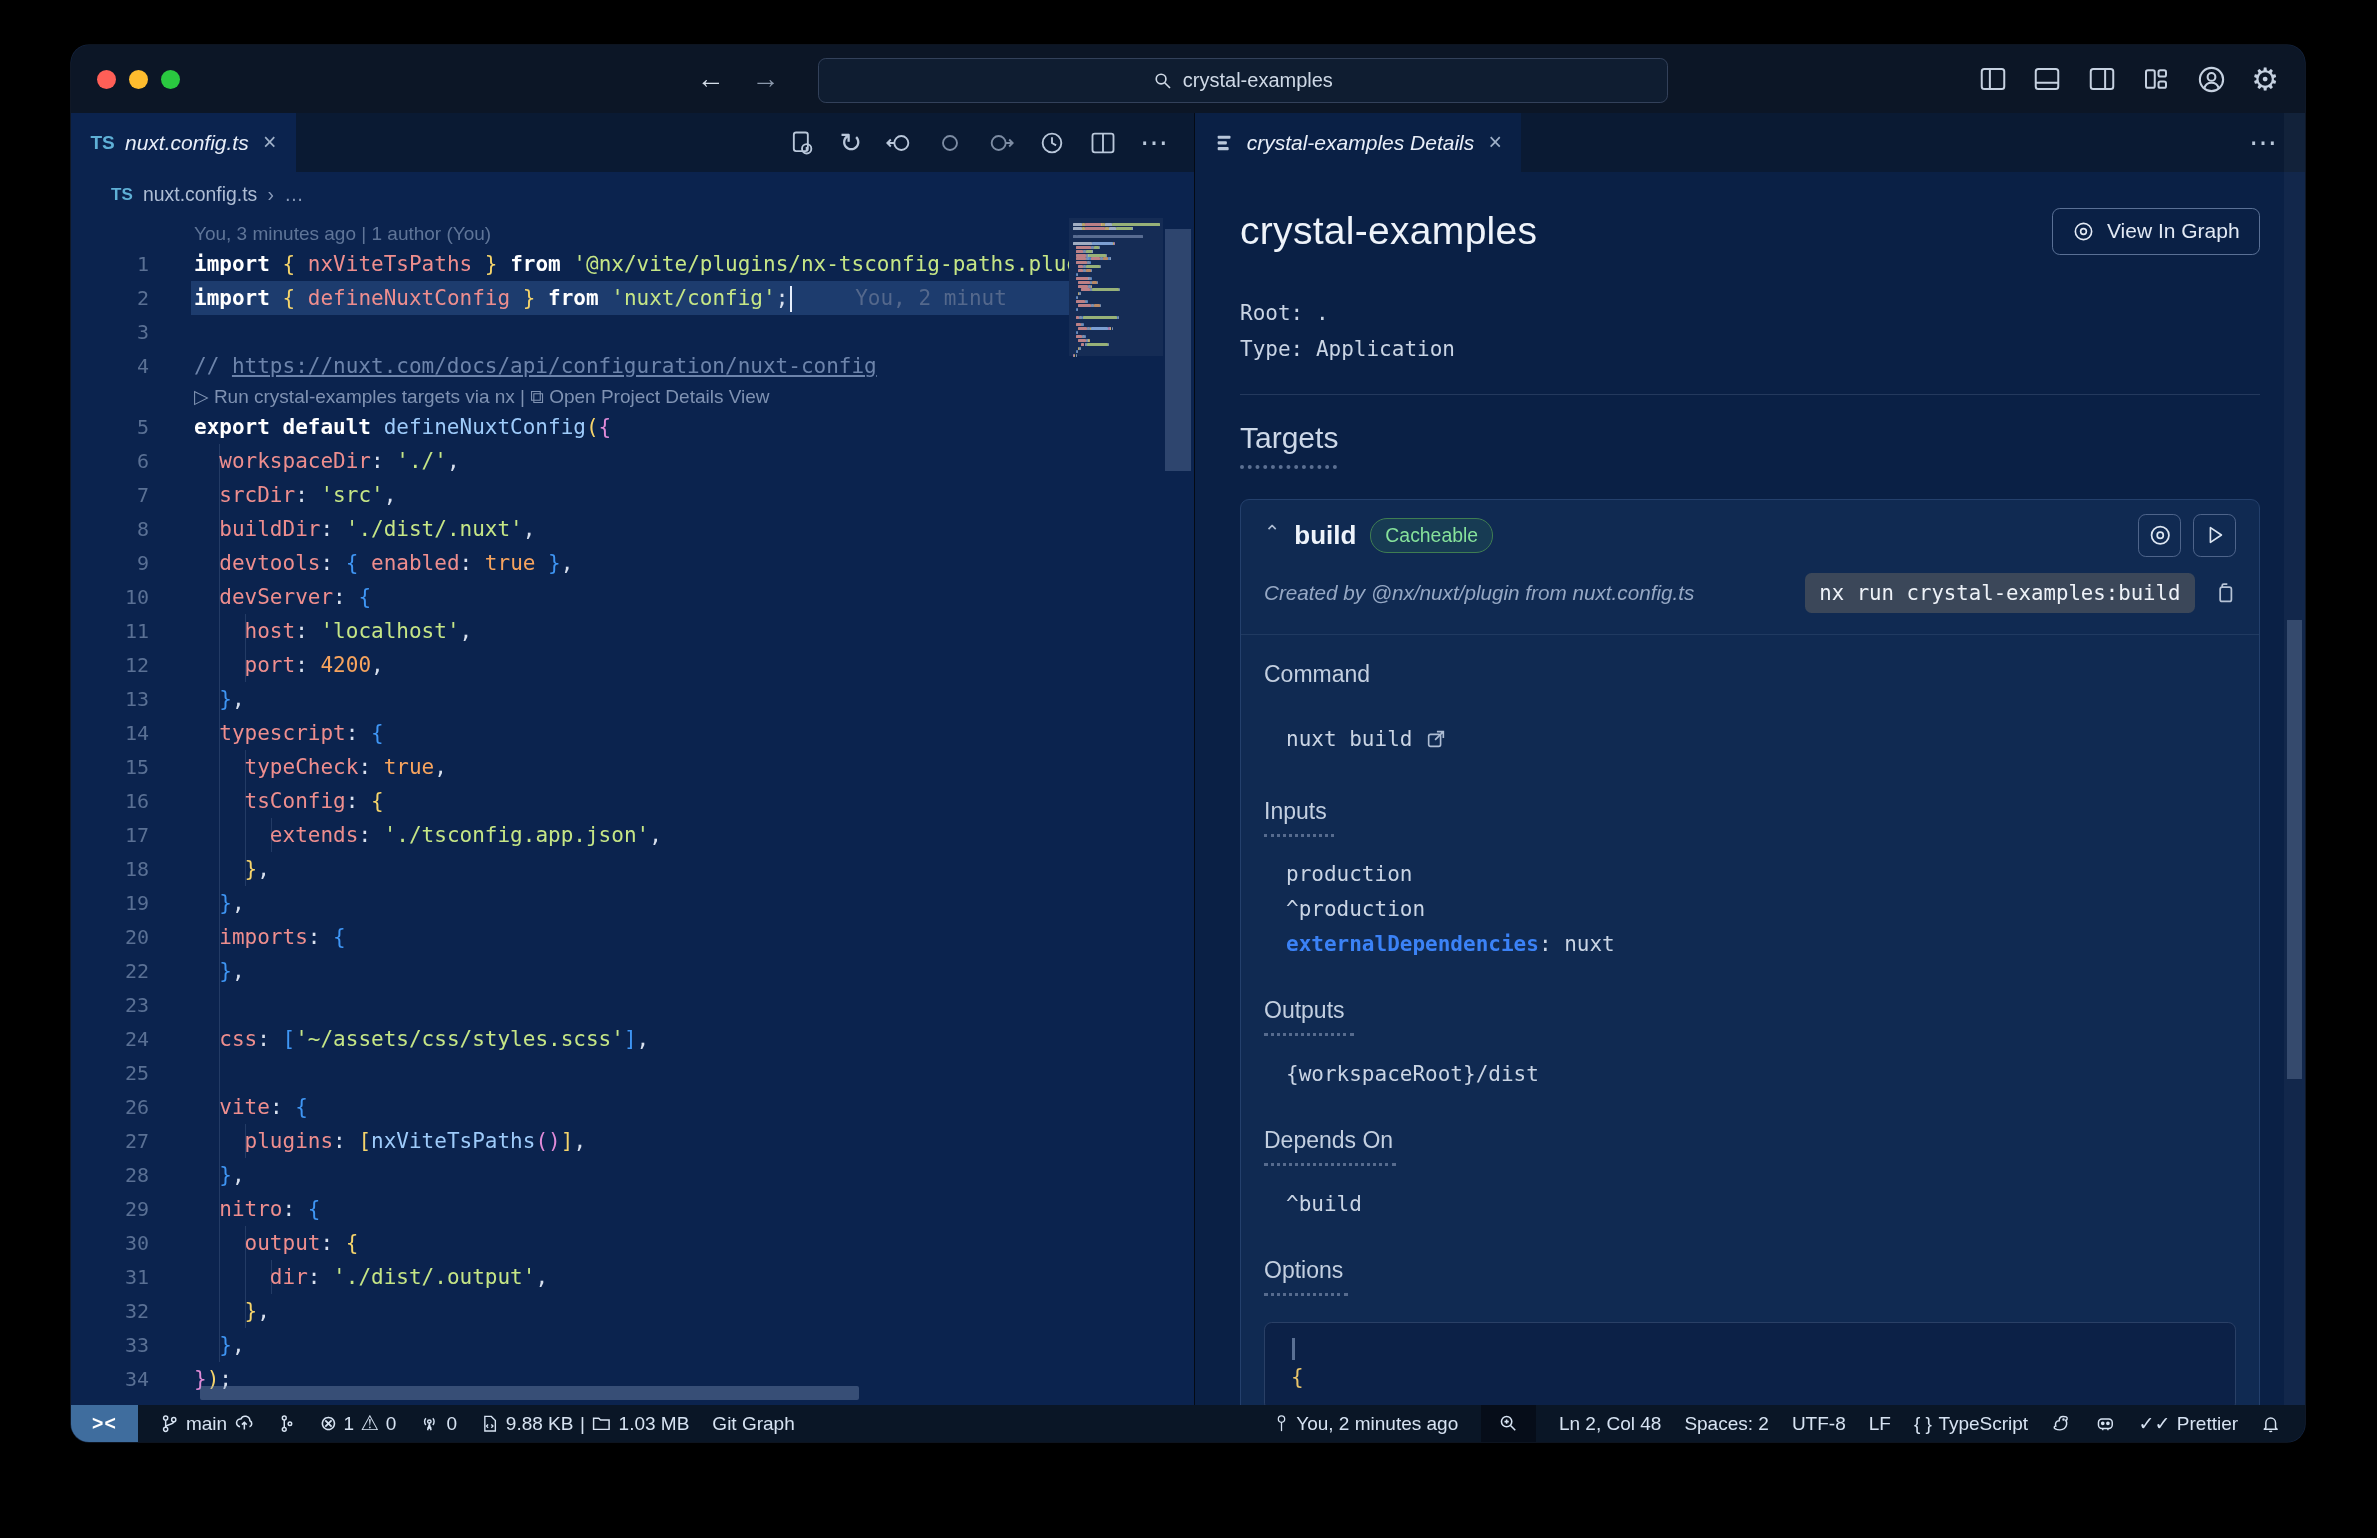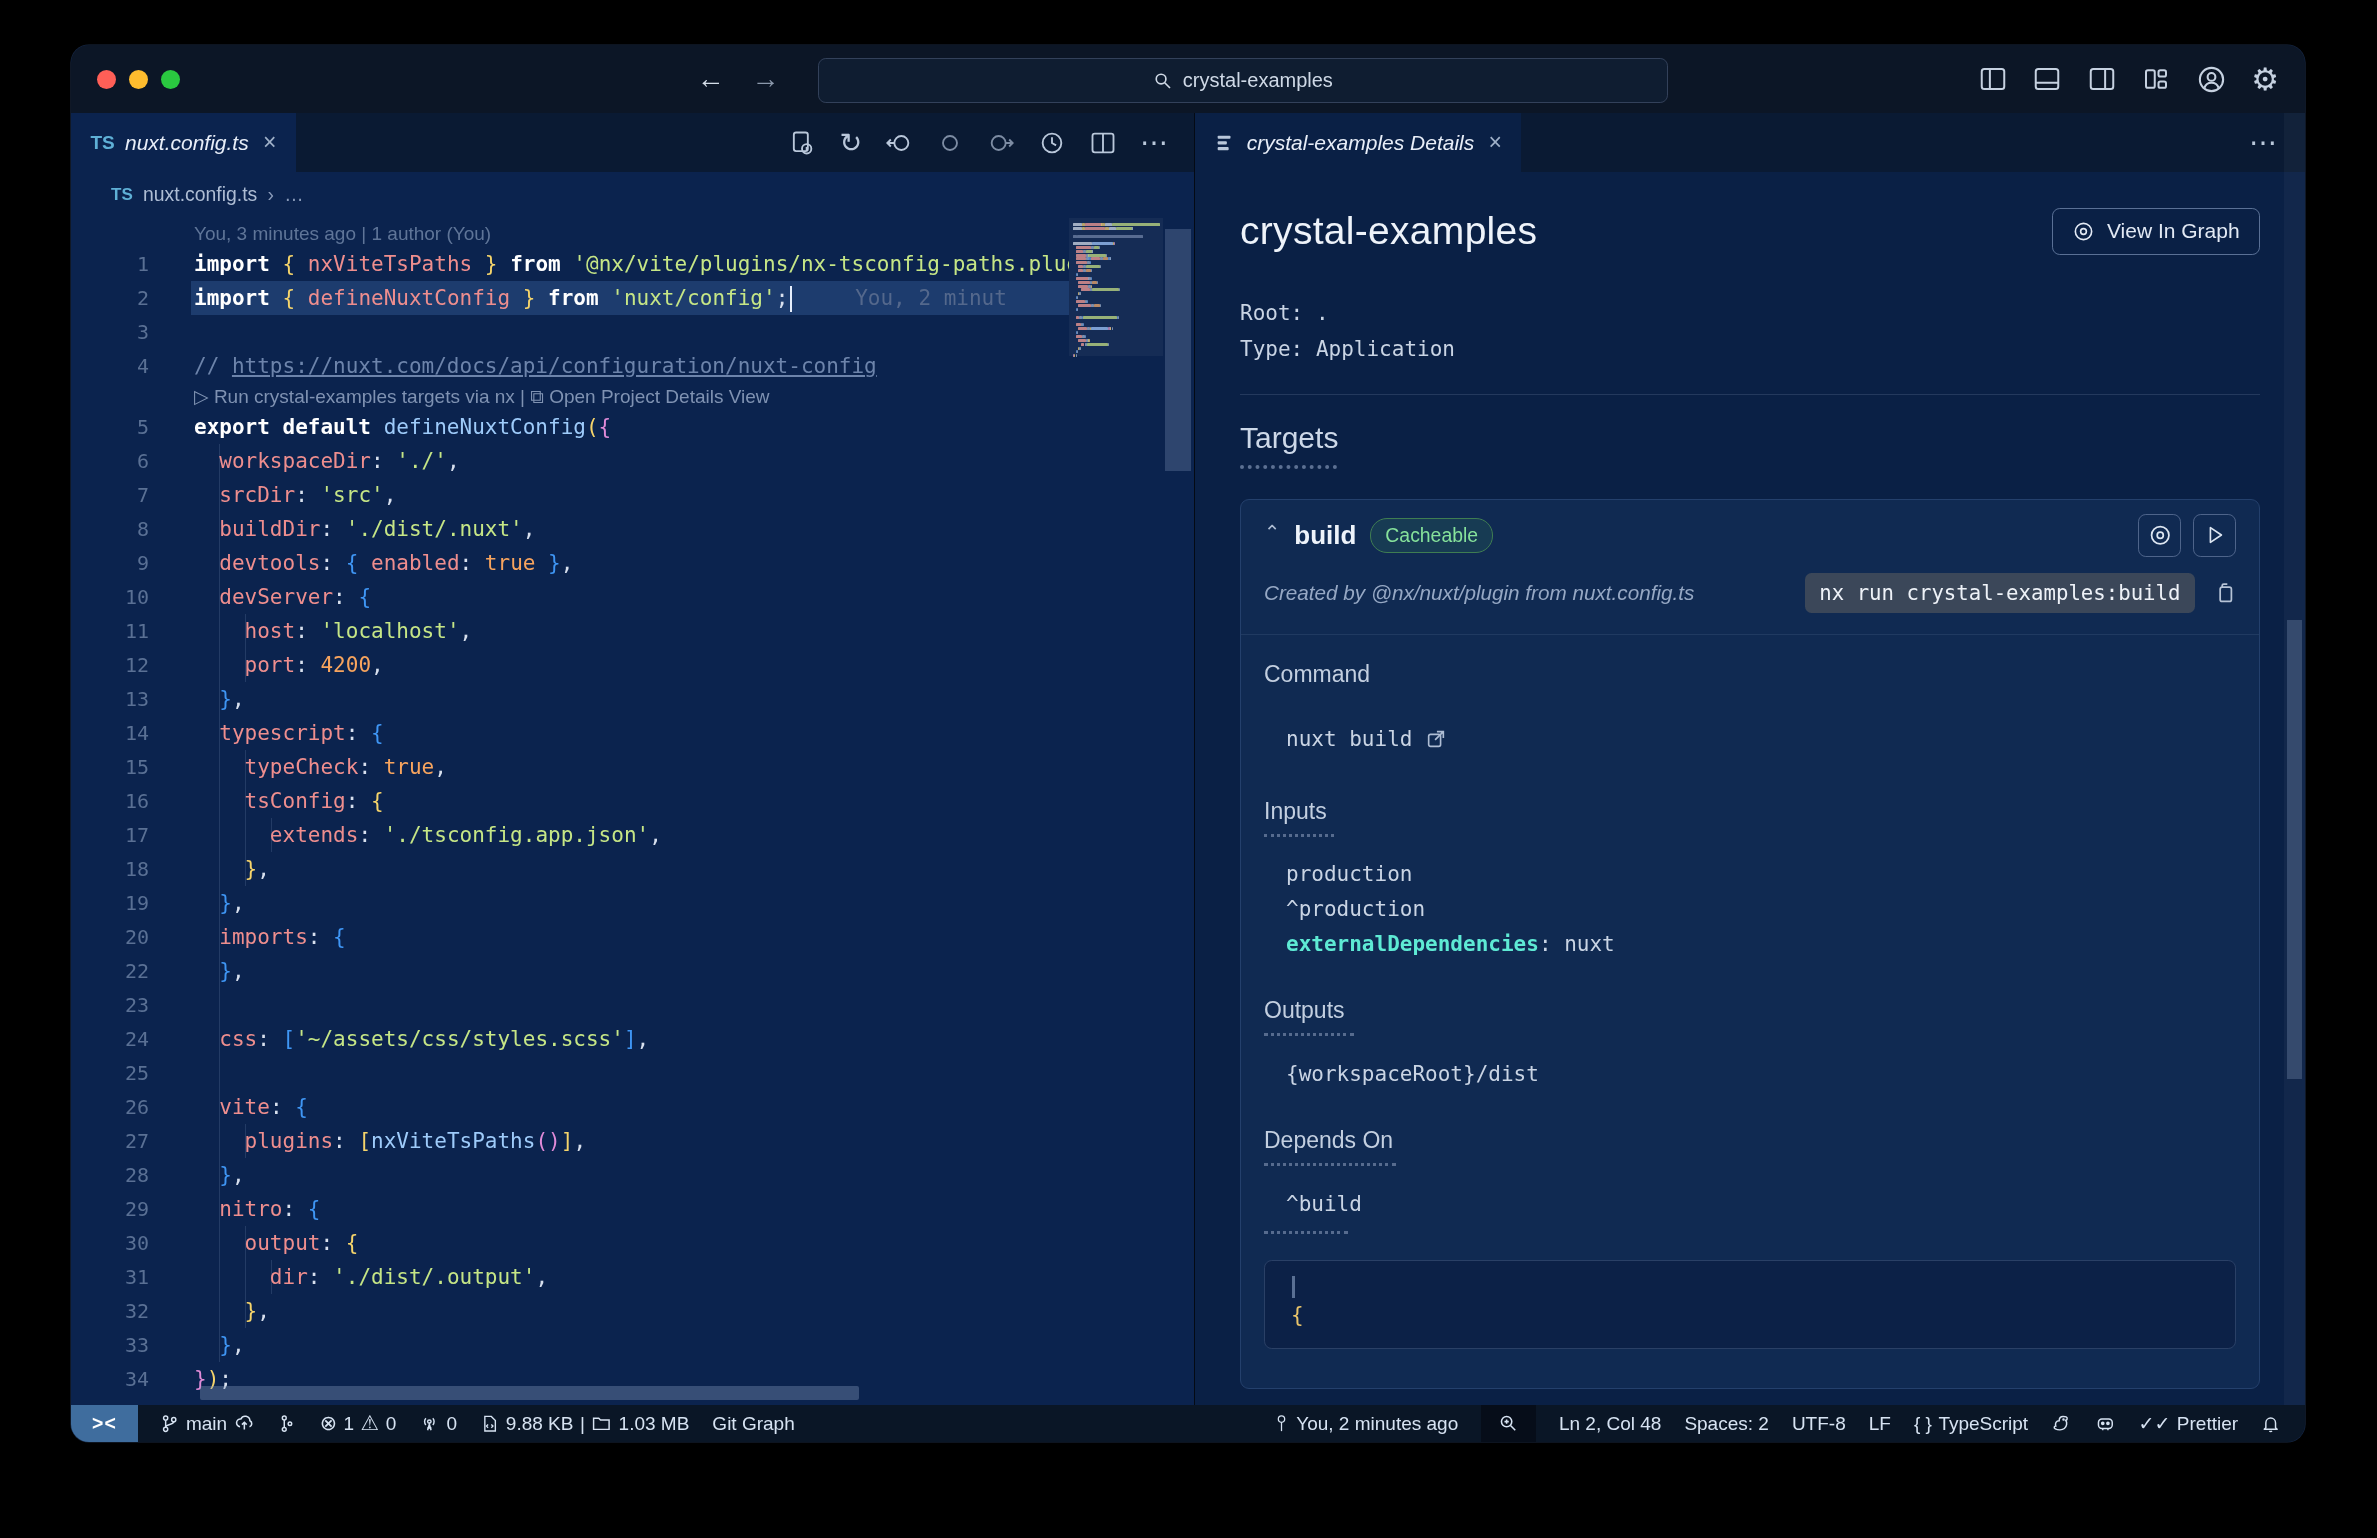--- a/index.html
+++ b/index.html
@@ -80,21 +80,21 @@
   .card-sub{display:flex;align-items:center;gap:17px;margin-top:15.5px;}
   .created{font-style:italic;font-size:20.7px;color:#96a8c4;flex:1;}
   .chip{font-family:"DejaVu Sans Mono",monospace;font-size:20.7px;background:#3b4759;color:#eef2f8;padding:7.8px 14px;border-radius:6.5px;white-space:nowrap;}
   .copy-ic{color:#b6c3d6;}
   .card-div{margin:20.7px -23px 0;border-top:1.3px solid #203a61;}
   .sub-h{font-size:23px;color:#c3cfe0;margin-top:26px;}
   .sdots{margin-top:9px;height:0;border-top:3.9px dotted #566b8e;}
   .mono-item{font-family:"DejaVu Sans Mono",monospace;font-size:21px;color:#c9d4e4;line-height:35px;}
   .mi-pad{padding-left:22px;}
   .cmd-row{margin-top:34px;display:flex;align-items:center;gap:13px;}
-  .ext-k{font-weight:bold;color:#5eead4;}
+  .ext-k{font-weight:bold;color:#3b82f6;}
   .opt-block{margin-top:26px;background:#0c2147;border:1.3px solid #2a4066;border-radius:7.8px;padding:15.5px 0 15.5px 26px;font-family:"DejaVu Sans Mono",monospace;font-size:21px;line-height:34px;}
   .opt-tick{width:2.6px;height:22px;background:#5a7094;margin-left:1.3px;}
   .tk-gold{color:#e9c46a}
   .ptrack{position:absolute;right:0;top:0;bottom:0;width:20.7px;background:rgba(255,255,255,0.035);}
   .pthumb{position:absolute;right:2.6px;top:507px;width:15.5px;height:459px;background:rgba(120,140,175,0.35);}
   
   .statusbar{position:absolute;left:0;right:0;bottom:0;height:37px;background:#0a1626;display:flex;align-items:center;color:#d7e3f2;font-size:19px;}
   .remote-tile{width:67px;height:37px;background:#3f6d9e;color:#fff;display:flex;align-items:center;justify-content:center;font-weight:bold;font-size:19.4px;letter-spacing:1.3px;flex:none;}
   .sb-item{display:flex;align-items:center;gap:6.5px;white-space:nowrap;}
   .sb-left{display:flex;align-items:center;gap:23px;padding-left:22px;}
@@ -444,20 +444,21 @@
             </div>
 
             <div class="sub-h" style="margin-top:35px">Outputs</div>
             <div class="sdots" style="width:90px"></div>
             <div class="mono-item mi-pad" style="margin-top:20.7px">{workspaceRoot}/dist</div>
 
             <div class="sub-h" style="margin-top:35px">Depends On</div>
             <div class="sdots" style="width:132px"></div>
             <div class="mono-item mi-pad" style="margin-top:20.7px">^build</div>
 
+            <div class="sub-h" style="margin-top:35px">Options</div>
             <div class="sdots" style="width:84px"></div>
             <div class="opt-block">
               <div class="opt-tick"></div>
               <div id="options-code">
                   <div><span class="tk-gold">{</span></div>
                   <div></div>
                 </div>
 
             </div>
           </div>

